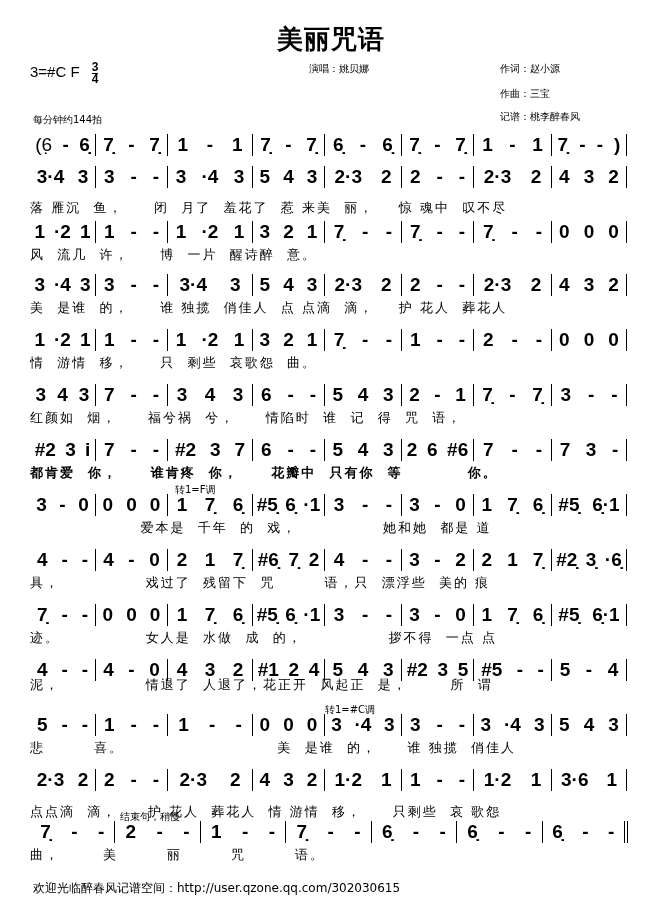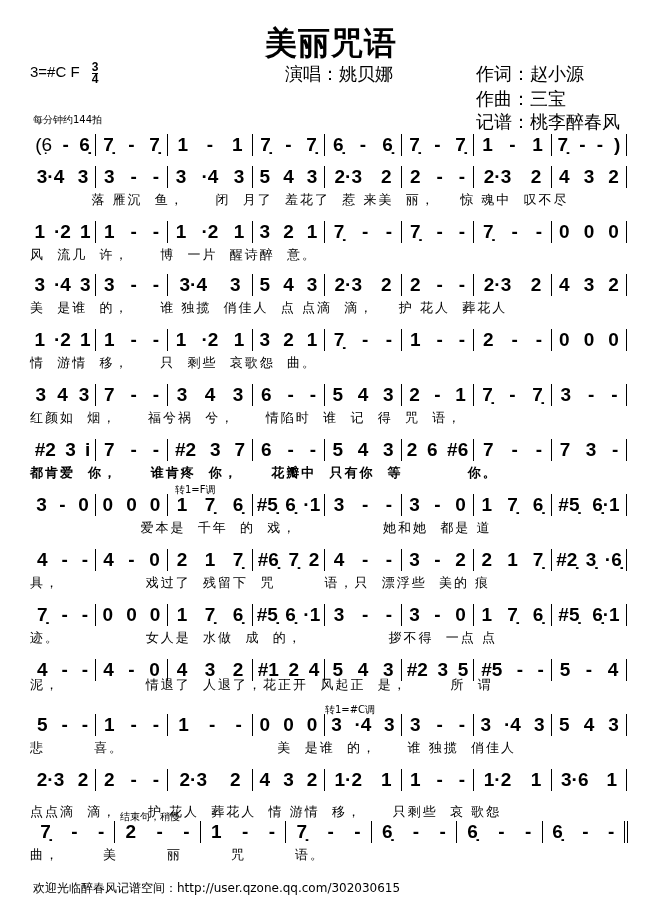--- a/index.html
+++ b/index.html
@@ -1,23 +1,23 @@
 <!DOCTYPE html>
 <html><head>
 <meta charset="utf-8">
 <style>
   html,body{margin:0;padding:0;background:#fff;}
   body{width:662px;height:908px;position:relative;overflow:hidden;font-family:"DejaVu Sans",sans-serif;color:#000;}
   .abs{position:absolute;}
-  .title{left:0;width:662px;top:22px;text-align:center;font-family:"DejaVu Serif",serif;font-size:32px;font-weight:bold;letter-spacing:1px;}
+  .title{left:0;width:662px;top:22px;text-align:center;font-family:"DejaVu Serif",serif;font-size:26px;font-weight:bold;letter-spacing:1px;}
   .key{left:30px;top:62px;font-size:15px;font-family:"Liberation Sans",sans-serif;}
   .key .frac{display:inline-block;vertical-align:middle;text-align:center;font-weight:bold;font-size:12px;line-height:11px;margin-left:8px;}
   .key .frac span{display:block;}
   .key .frac .num{border-bottom:1px solid #000;}
-  .meta{font-size:18px;font-family:"DejaVu Serif",serif;}
+  .meta{font-size:10px;font-family:"DejaVu Serif",serif;margin-left:24px;}
   .tempo{left:33px;top:113px;font-size:10px;}
   .row{position:absolute;left:30px;width:600px;height:20px;}
   .notes{font-family:"Liberation Sans",sans-serif;font-weight:bold;font-size:19px;display:flex;align-items:center;}
   .meas{position:relative;display:flex;justify-content:space-around;align-items:center;height:22px;box-sizing:border-box;}
   .meas.bar{border-right:1.5px solid #000;}
   .meas.final{border-right:4px double #000;}
   .lyr{position:absolute;left:30px;width:600px;font-size:13px;white-space:pre;font-family:"DejaVu Sans",sans-serif;letter-spacing:2px;}
   .anno{font-size:10px;}
   .footer{left:33px;top:880px;font-size:12px;font-family:"DejaVu Sans",sans-serif;}
   .open-paren{font-weight:normal;}
@@ -117,21 +117,21 @@
       <div class="meas bar" style="width: 78px;">
         <span>2·3</span>
         <span>2</span>
       </div>
       <div class="meas bar" style="width: 75px;">
         <span>4</span>
         <span>3</span>
         <span>2</span>
       </div>
     </div>
-    <div class="lyr" style="top: 191px; text-align: center;">落 雁沉  鱼，     闭  月了  羞花了  惹 来美  丽，    惊 魂中  叹不尽</div>
+    <div class="lyr" style="top: 199px;">落 雁沉  鱼，     闭  月了  羞花了  惹 来美  丽，    惊 魂中  叹不尽</div>
     <div class="row notes" style="top: 222px;">
       <div class="meas bar" style="width: 66px;">
         <span>1</span>
         <span>·2</span>
         <span>1</span>
       </div>
       <div class="meas bar" style="width: 72px;">
         <span>1</span>
         <span>-</span>
         <span>-</span>

